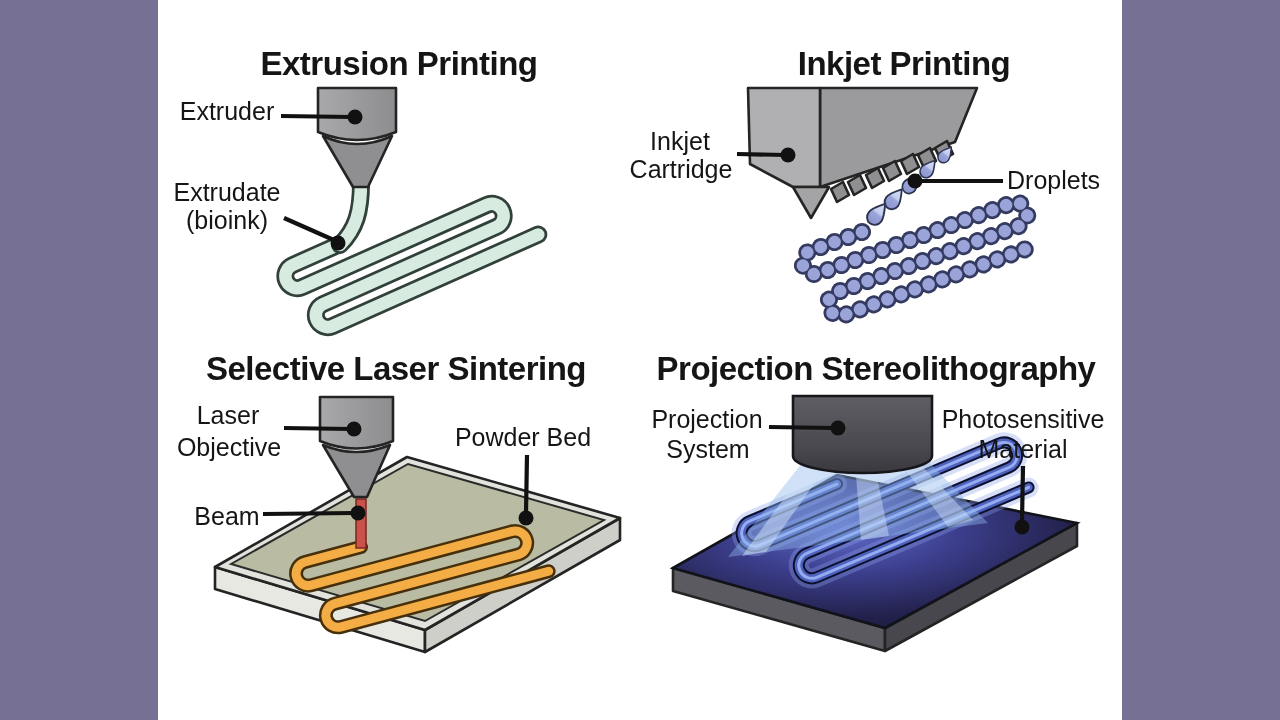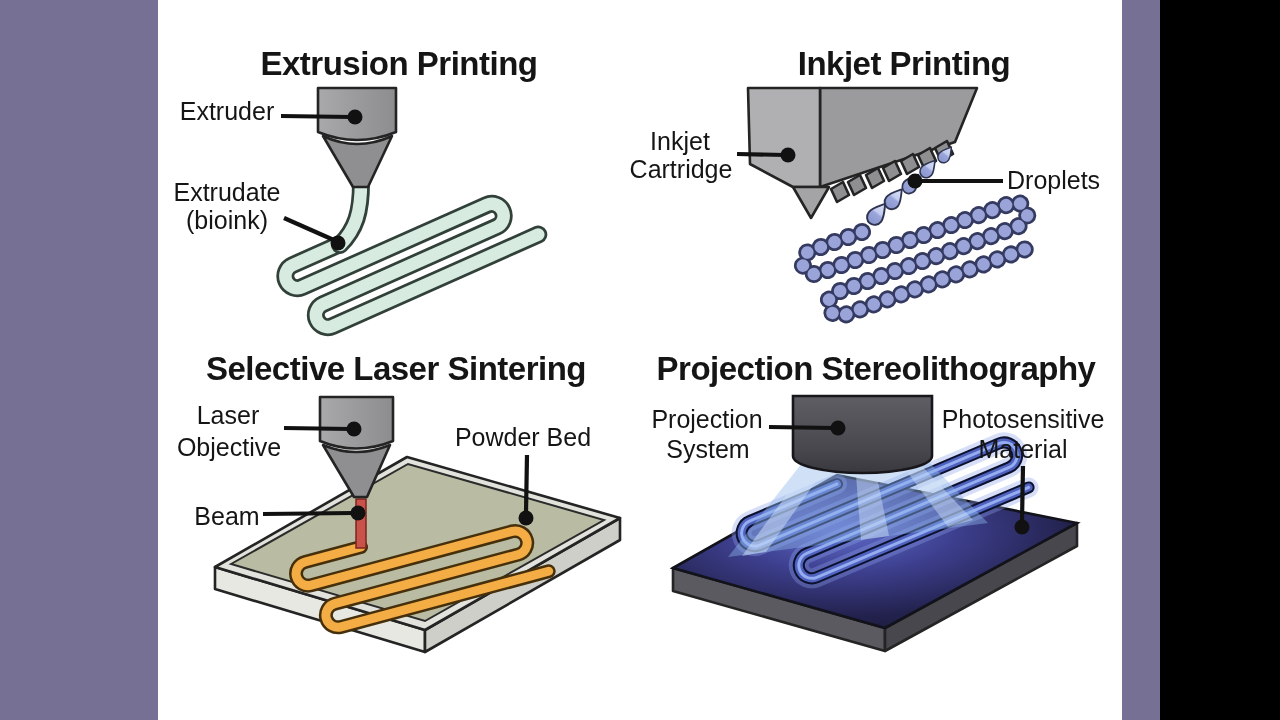--- a/index.html
+++ b/index.html
@@ -1,16 +1,16 @@
 <!DOCTYPE html>
 <html><head>
 <meta charset="utf-8">
 <style>
   html,body{margin:0;padding:0;background:#000;}
-  .stage{position:relative;width:1160px;height:720px;overflow:hidden;background:#FFFFFF;}
+  .stage{position:relative;width:1280px;height:720px;overflow:hidden;background:#FFFFFF;}
   svg{display:block;}
   svg text{font-family:"Liberation Sans","DejaVu Sans",sans-serif;fill:#151515;}
   .title{font-size:33px;font-weight:700;letter-spacing:-0.5px;}
   .lbl{font-size:25px;font-weight:400;}
   .ptr{stroke:#111;stroke-width:4.2;fill:none;}
   .outline{stroke:#242424;stroke-width:2.6;stroke-linejoin:round;}
 </style>
 </head>
 <body>
 

